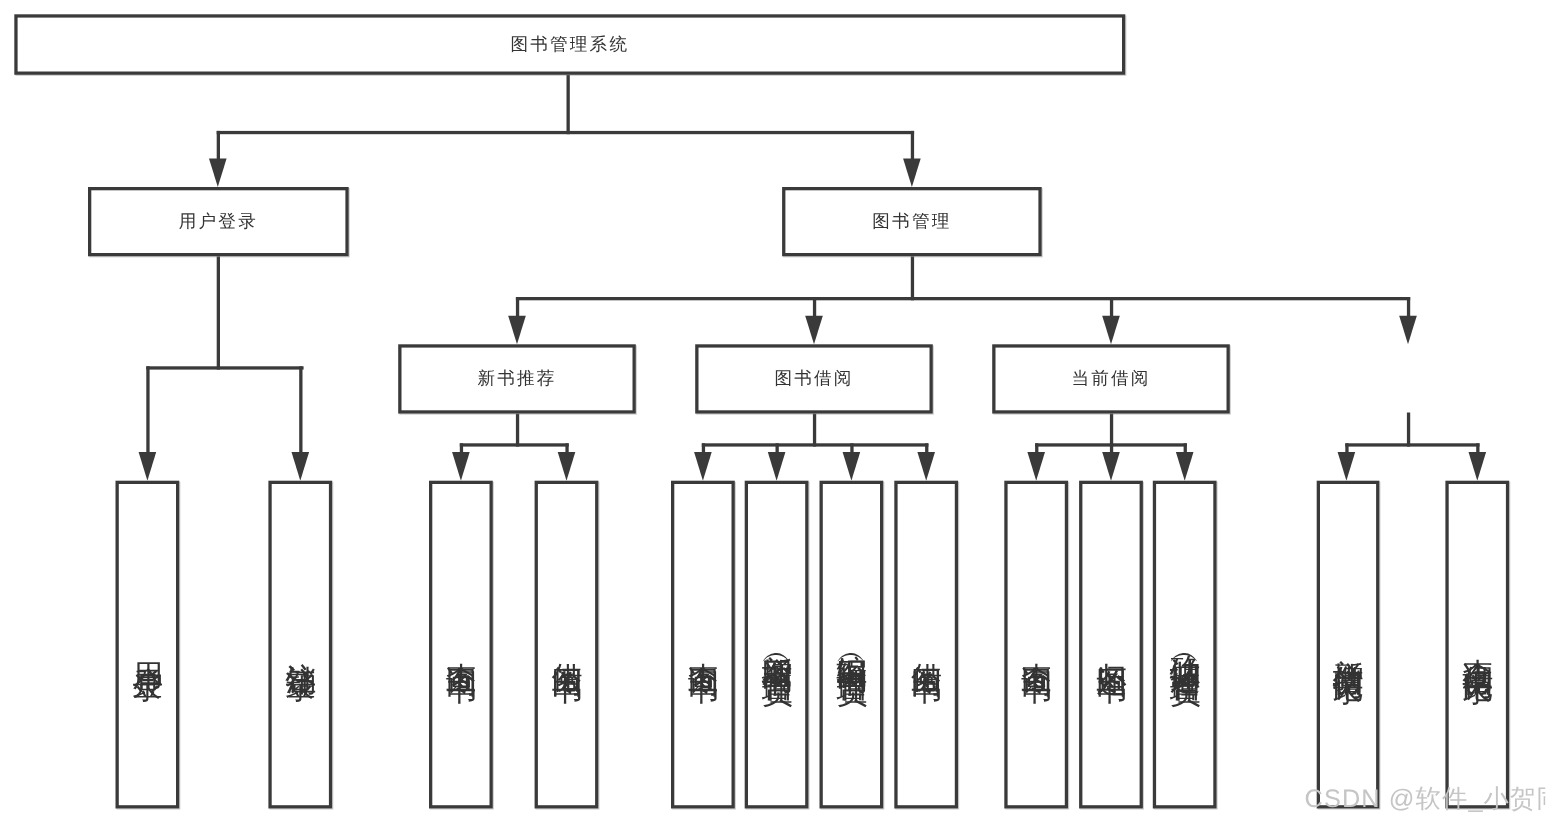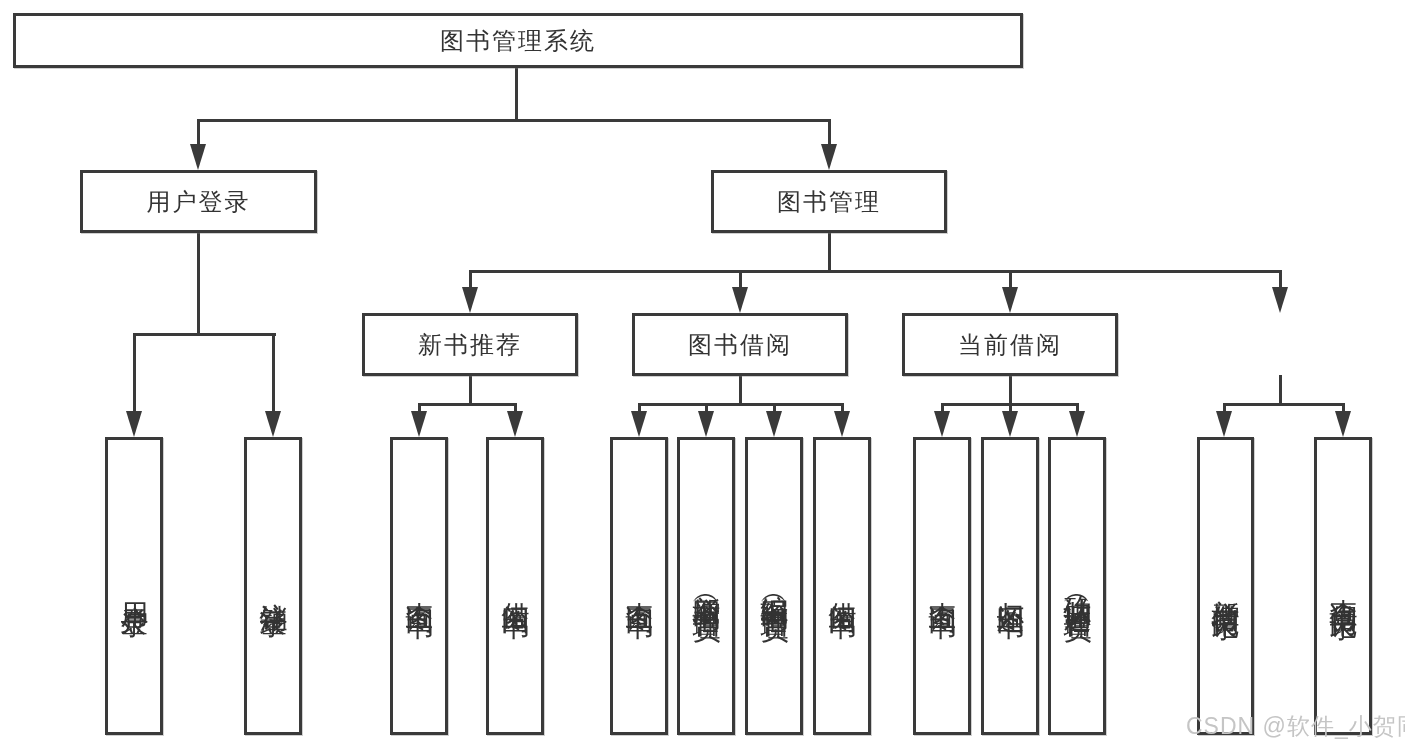--- a/index.html
+++ b/index.html
@@ -19,21 +19,21 @@
     overflow:hidden;
   }
   .box{
     position:absolute;
     background:#fff;
     border:3px solid var(--line);
     box-shadow:1px 1px 0 rgba(120,120,120,.35);
   }
   .box.h{
     display:flex;align-items:center;justify-content:center;
-    font-size:24px;letter-spacing:2px;white-space:nowrap;
+    font-size:16px;letter-spacing:2px;white-space:nowrap;
   }
   .box.v{
     top:437px;height:298px;width:58px;
     writing-mode:vertical-rl;text-orientation:mixed;
     text-align:center;line-height:52px;
     font-size:28px;letter-spacing:3px;
   }
   .line{position:absolute;background:var(--line);}
   .arrow{
     position:absolute;width:0;height:0;

